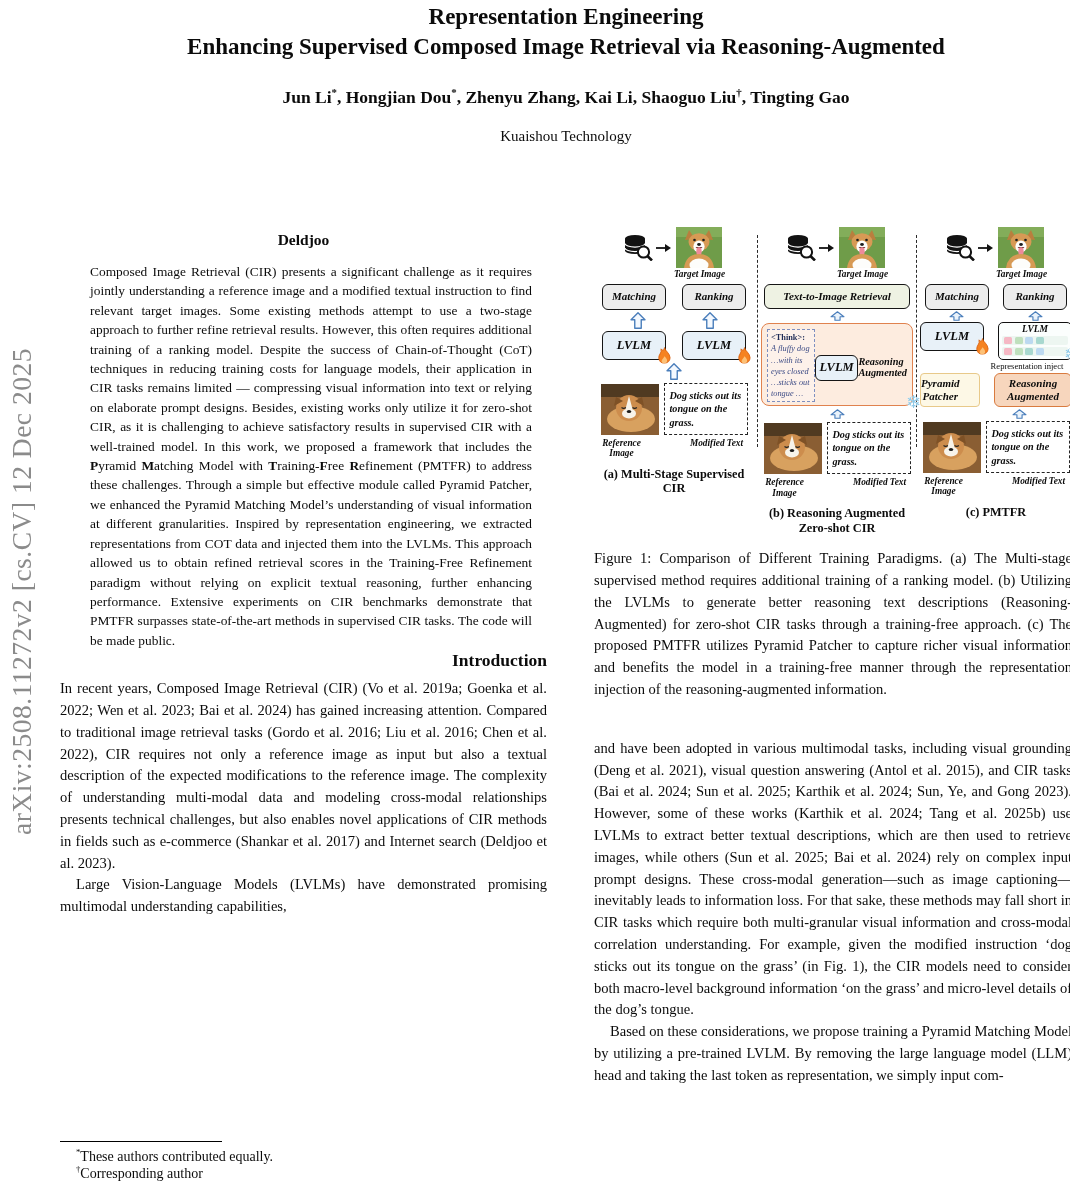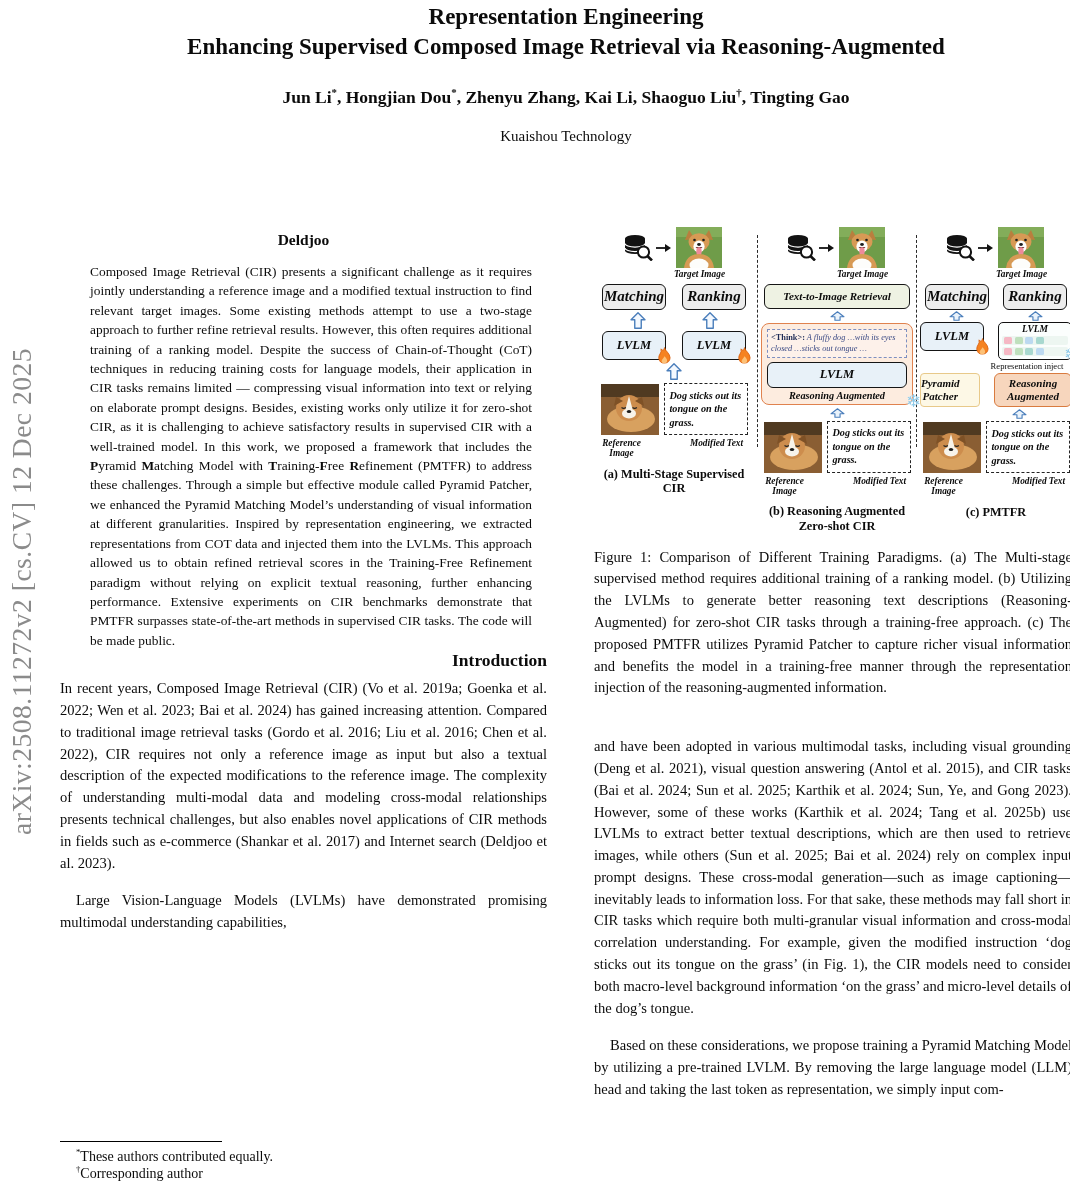--- a/index.html
+++ b/index.html
@@ -22,59 +22,59 @@
     font-weight:bold;font-size:23px;line-height:30px;}
   .authors{position:absolute;top:87px;left:62px;width:1008px;text-align:center;
     font-weight:bold;font-size:17.5px;}
   .affiliation{position:absolute;top:128px;left:62px;width:1008px;text-align:center;font-size:15px;}
 
   .col-left{position:absolute;left:60px;top:231px;width:487px;}
   .abs-head{text-align:center;font-weight:bold;font-size:15.5px;}
   .abs-body{margin:13px 15px 0 30px;font-size:13.4px;line-height:19.4px;text-align:justify;}
   .intro-head{text-align:right;font-weight:bold;font-size:17.5px;}
   .body-p{font-size:14.55px;line-height:21.8px;text-align:justify;margin-top:7px;}
-  .indent{text-indent:16px;margin-top:16px;}
+  .indent{text-indent:16px;margin-top:0;}
 
   .footnotes{position:absolute;left:60px;top:1141px;width:487px;font-size:14px;line-height:17px;}
   .fn-rule{width:162px;border-top:1.4px solid #000;margin-bottom:6px;}
   .fn{text-indent:16px;}
 
   .col-right{position:absolute;left:594px;top:227px;width:478px;}
   .fig-cols{display:flex;align-items:flex-start;justify-content:space-between;}
   .panel{display:flex;flex-direction:column;align-items:center;}
   .panel-a{width:160px;} .panel-b{width:152px;} .panel-c{width:152px;}
   .vsep{border-left:1.7px dashed #2a2a2a;height:212px;margin-top:8px;}
 
   .top-row{display:flex;align-items:flex-start;gap:3px;margin-bottom:5px;}
   .db-ic{margin-top:7px;} .rarrow{margin-top:16px;}
   .timg-col{display:flex;flex-direction:column;align-items:center;}
   .fig-lbl{font-size:9.3px;font-weight:bold;font-style:italic;margin-top:1px;text-align:center;line-height:1.1;}
 
   .fbox{border:1.5px solid #151515;border-radius:6px;font-weight:bold;font-style:italic;
-    font-size:15px;display:flex;align-items:center;justify-content:center;text-align:center;line-height:1.05;}
+    font-size:11px;display:flex;align-items:center;justify-content:center;text-align:center;line-height:1.05;}
   .gray{background:var(--box_fill);} .blue{background:var(--lvlm_fill);} .green{background:var(--retrieval_fill);}
   .pair{display:flex;gap:16px;} .pair-c{display:flex;gap:14px;}
   .bx{width:64px;height:26px;}
   .arrow-pair{display:flex;gap:56px;margin:2px 0;}
   .arrow-pair-c{display:flex;gap:64px;margin:1px 0;}
   .lvlm{position:relative;width:64px;height:29px;font-size:12.5px;}
   .flame{position:absolute;right:-9px;bottom:-9px;}
   .center-arrow{margin:3px 0;}
 
   .bottom{display:flex;gap:5px;align-items:flex-end;}
   .modbox{width:84px;min-height:52px;border:1.6px dashed #222;padding:3px 5px;
     font-size:10.2px;font-style:italic;font-weight:600;line-height:1.35;display:flex;align-items:center;}
   .lblrow{display:flex;gap:21px;margin-top:2px;}
   .lbl-ref{width:64px;} .lbl-mod{width:84px;}
   .pcaption{font-weight:bold;font-size:12.3px;margin-top:8px;text-align:center;line-height:1.2;}
 
   .retr{width:146px;height:25px;font-size:11px;}
   .sm-arrow{margin:2px 0;}
   .ra-container{position:relative;width:152px;border:1.8px solid var(--accent_orange);
-    border-radius:8px;background:var(--container_fill);padding:5px 5px 3px;display:flex;flex-direction:column;align-items:center;}
+    border-radius:8px;background:var(--container_fill);padding:5px 5px 3px;display:flex;flex-direction:row;align-items:center;}
   .thinkbox{width:100%;border:1.4px dashed var(--think_border);background:var(--think_fill);
     padding:2px 3px;font-size:8.3px;line-height:1.35;color:var(--think_ink);}
   .think-pre{font-weight:bold;color:#1d2a55;font-style:normal;}
   .think-body{font-style:italic;}
   .lvlm-wide{width:100%;height:26px;font-size:12.5px;margin-top:4px;}
   .ra-label{font-weight:bold;font-style:italic;font-size:10.3px;margin-top:2px;}
   .snow{position:absolute;font-size:18px;color:var(--snowflake);text-shadow:0 0 1px #fff;}
   .snow-b{right:-9px;bottom:-8px;} .snow-c{right:-8px;bottom:-6px;}
 
   .lvlm-r{position:relative;width:74px;border:1.5px solid #111;border-radius:5px;background:#fbfefd;

